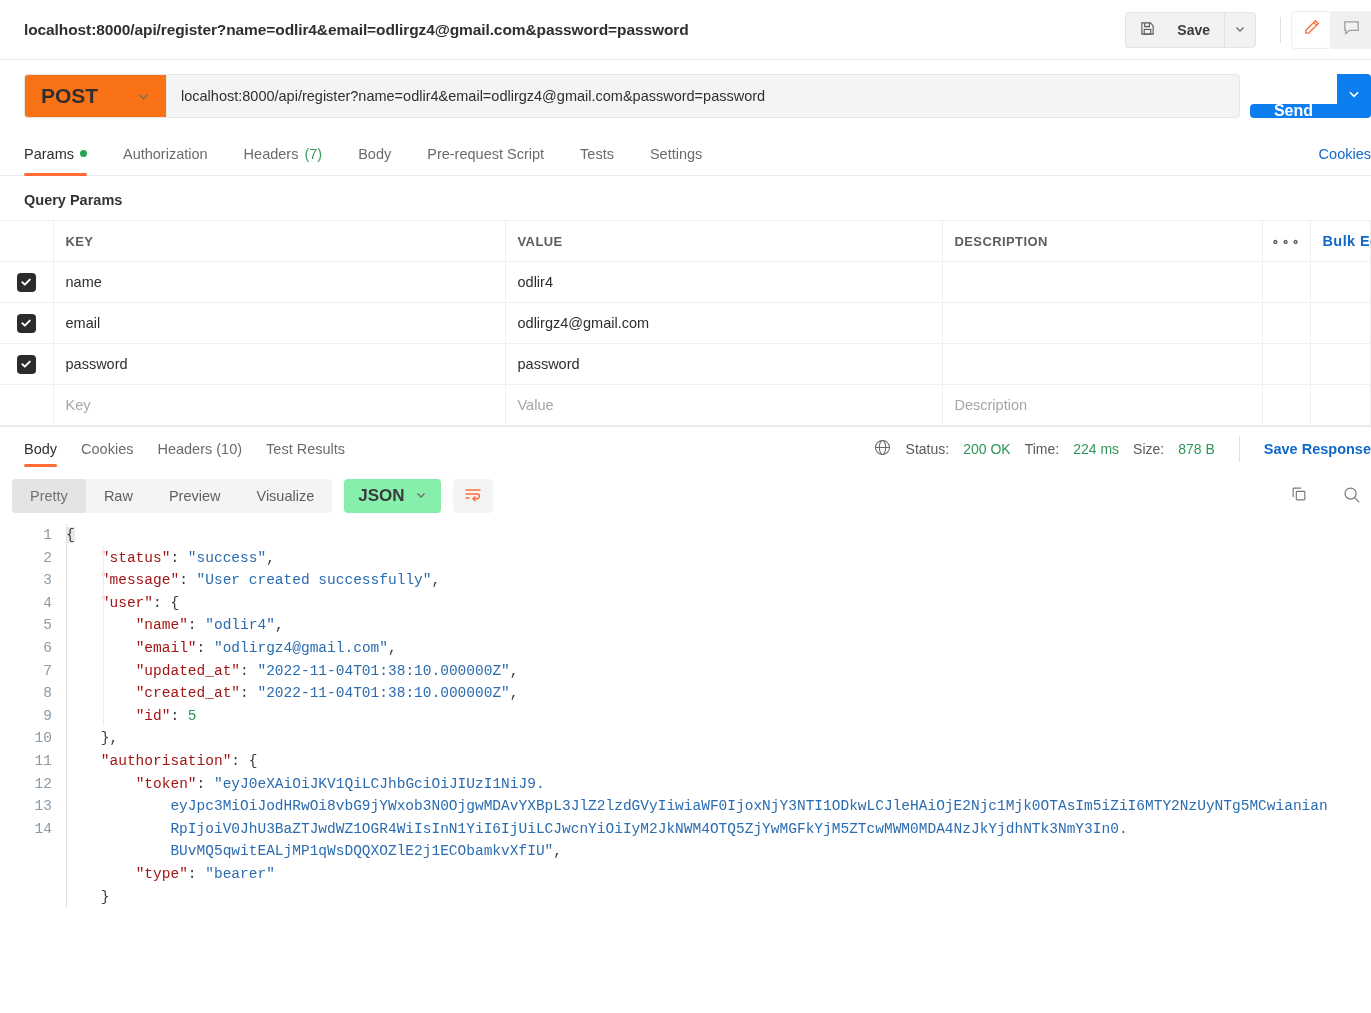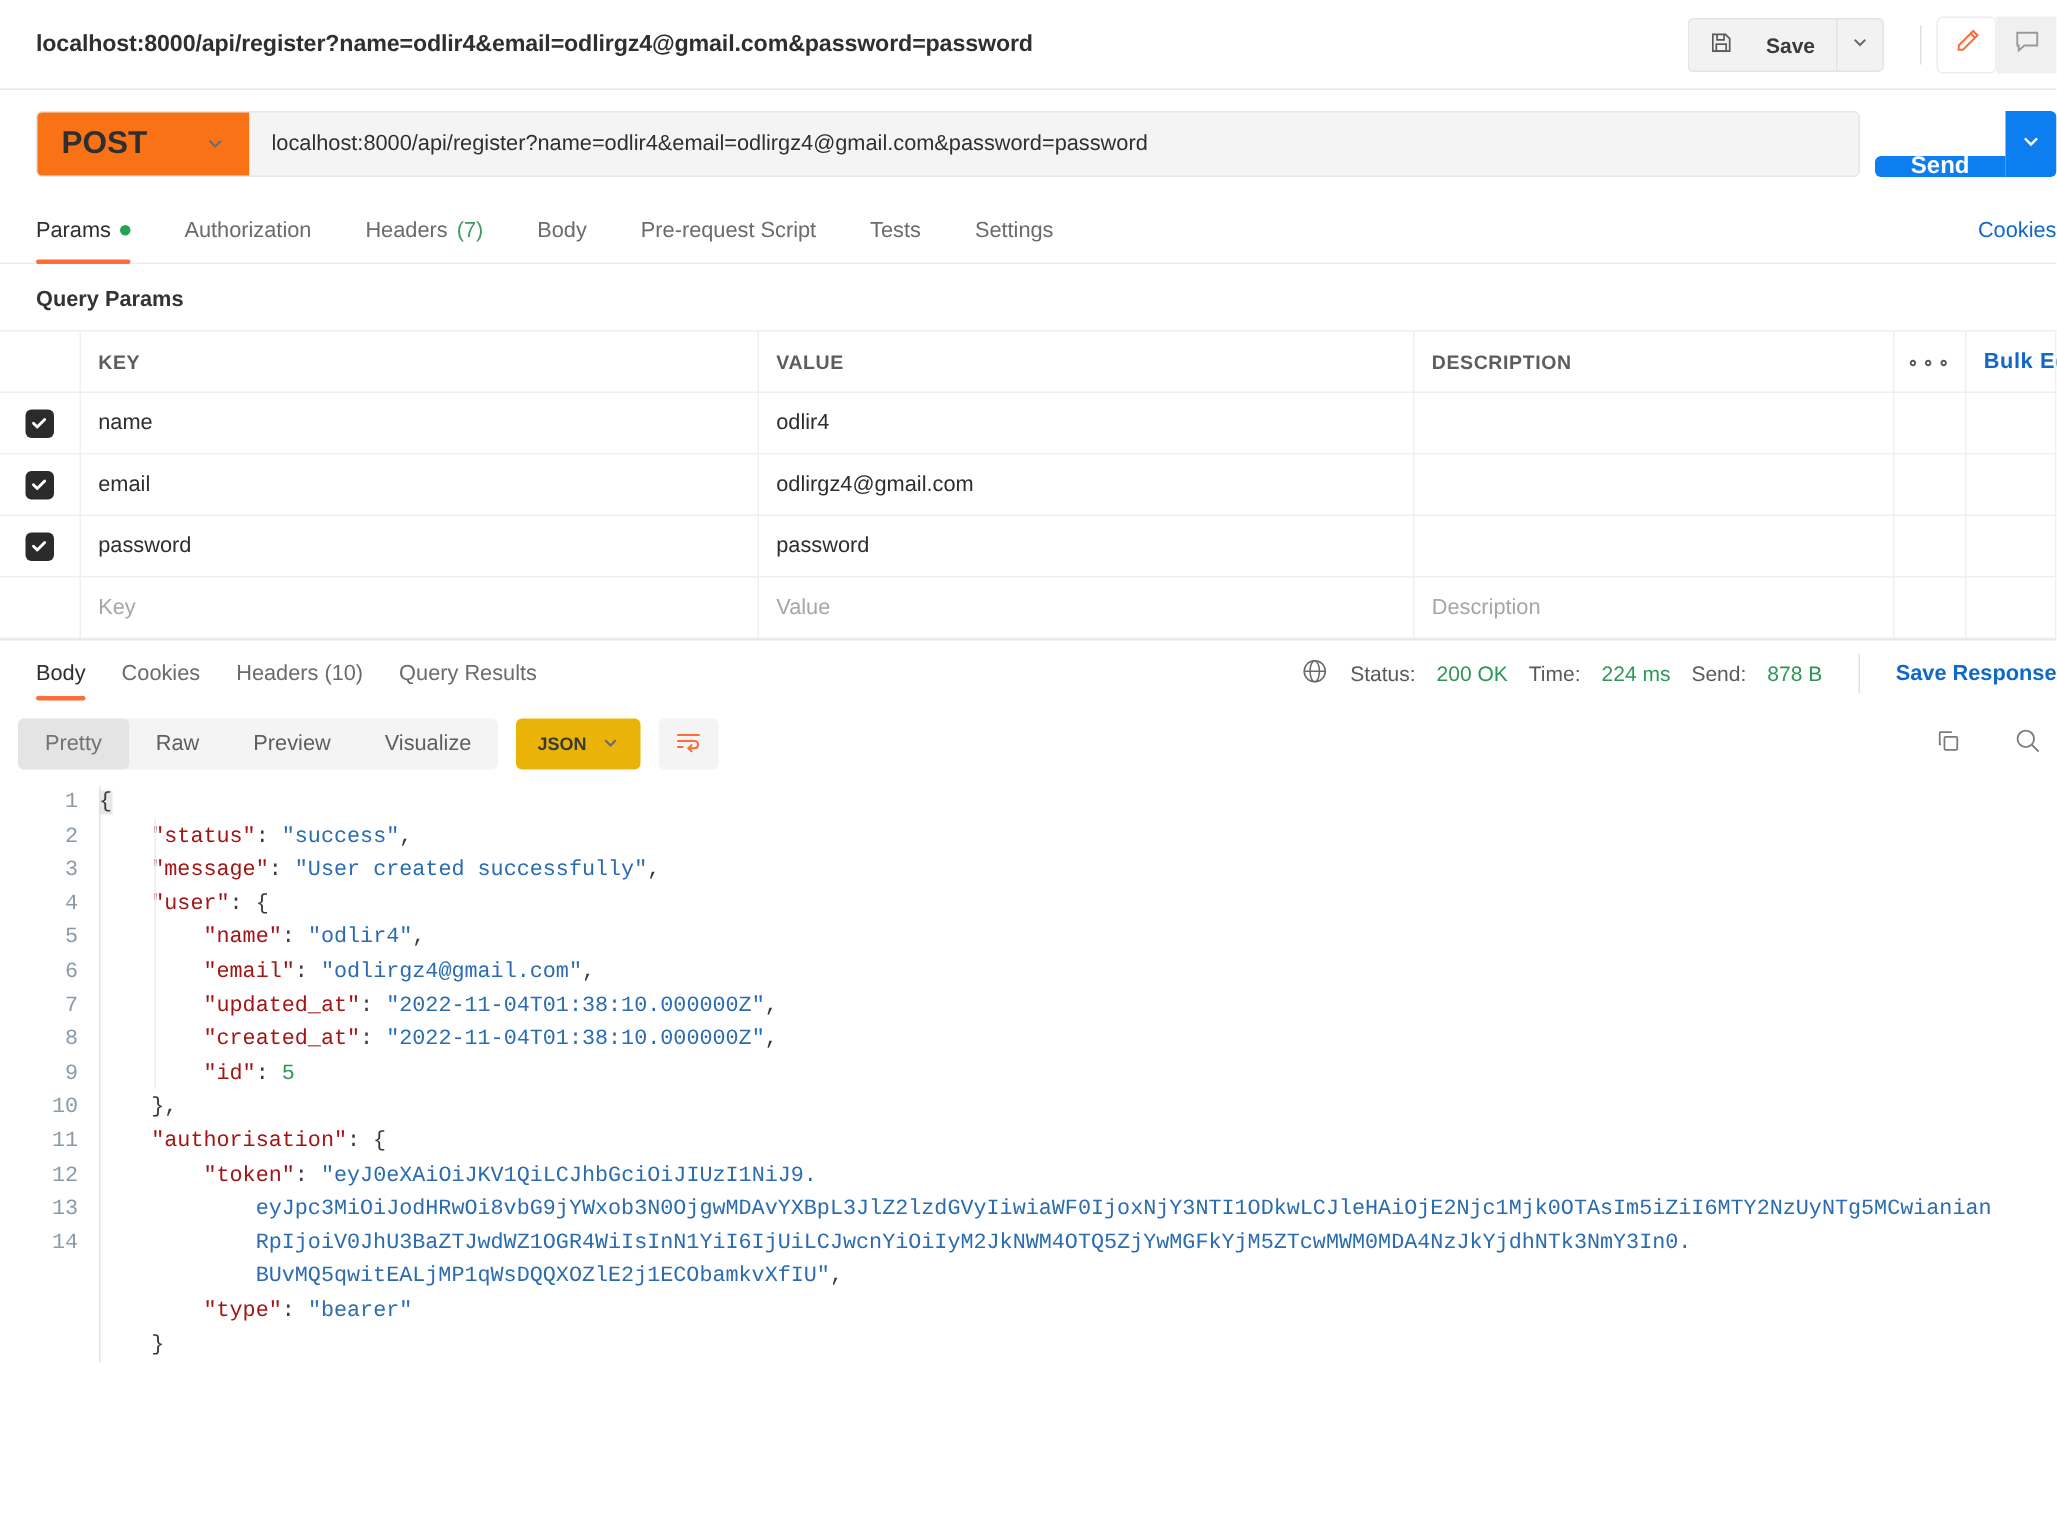--- a/index.html
+++ b/index.html
@@ -167,22 +167,22 @@
   }
   .seg {
     display: flex; background: #f4f4f4; border-radius: 4px; height: 34px; align-items: stretch;
   }
   .seg-item {
     display: flex; align-items: center; padding: 0 18px; font-size: 14.5px;
     color: #5f5f5f; cursor: pointer; border-radius: 4px;
   }
   .seg-item.active { background: #e4e4e4; color: #737373; }
   .lang-box {
-    display: flex; align-items: center; gap: 10px; background: #eab308;
-    height: 34px; padding: 0 14px; border-radius: 4px; font-size: 12px;
+    display: flex; align-items: center; gap: 10px; background: #86efac;
+    height: 34px; padding: 0 14px; border-radius: 4px; font-size: 17px;
     color: #3a3a3a; font-weight: 600; cursor: pointer;
   }
   .wrap-box {
     width: 40px; height: 34px; background: #f4f4f4; border-radius: 4px;
     display: flex; align-items: center; justify-content: center; cursor: pointer;
   }
   .viewbar-right { margin-left: auto; display: flex; align-items: center; gap: 12px; padding-right: 0; }
 
   
   .code {
@@ -390,34 +390,34 @@
     </tbody>
   </table>
 
   <div class="spacer-gap"></div>
 
   <div class="resp">
     <div class="resp-tabs">
       <div class="resp-tab active">Body</div>
       <div class="resp-tab">Cookies</div>
       <div class="resp-tab">Headers (10)</div>
-      <div class="resp-tab">Query Results</div>
+      <div class="resp-tab">Test Results</div>
       <div class="resp-meta">
         <span>
           <svg width="19" height="19" viewBox="0 0 20 20" fill="none" stroke="#6a6a6a" stroke-width="1.1">
             <circle cx="10" cy="10" r="7.4"></circle>
               <ellipse cx="10" cy="10" rx="3.3" ry="7.4"></ellipse>
               <path d="M2.8 10h14.4"></path>
           </svg>
         </span>
         <span>Status:</span>
         <span class="meta-val">200 OK</span>
         <span>Time:</span>
         <span class="meta-val">224 ms</span>
-        <span>Send:</span>
+        <span>Size:</span>
         <span class="meta-val">878 B</span>
         <span class="divider-v"></span>
         <span class="save-response">Save Response</span>
       </div>
     </div>
 
     <div class="viewbar">
       <div class="seg">
         <div class="seg-item active">Pretty</div>
         <div class="seg-item">Raw</div>

